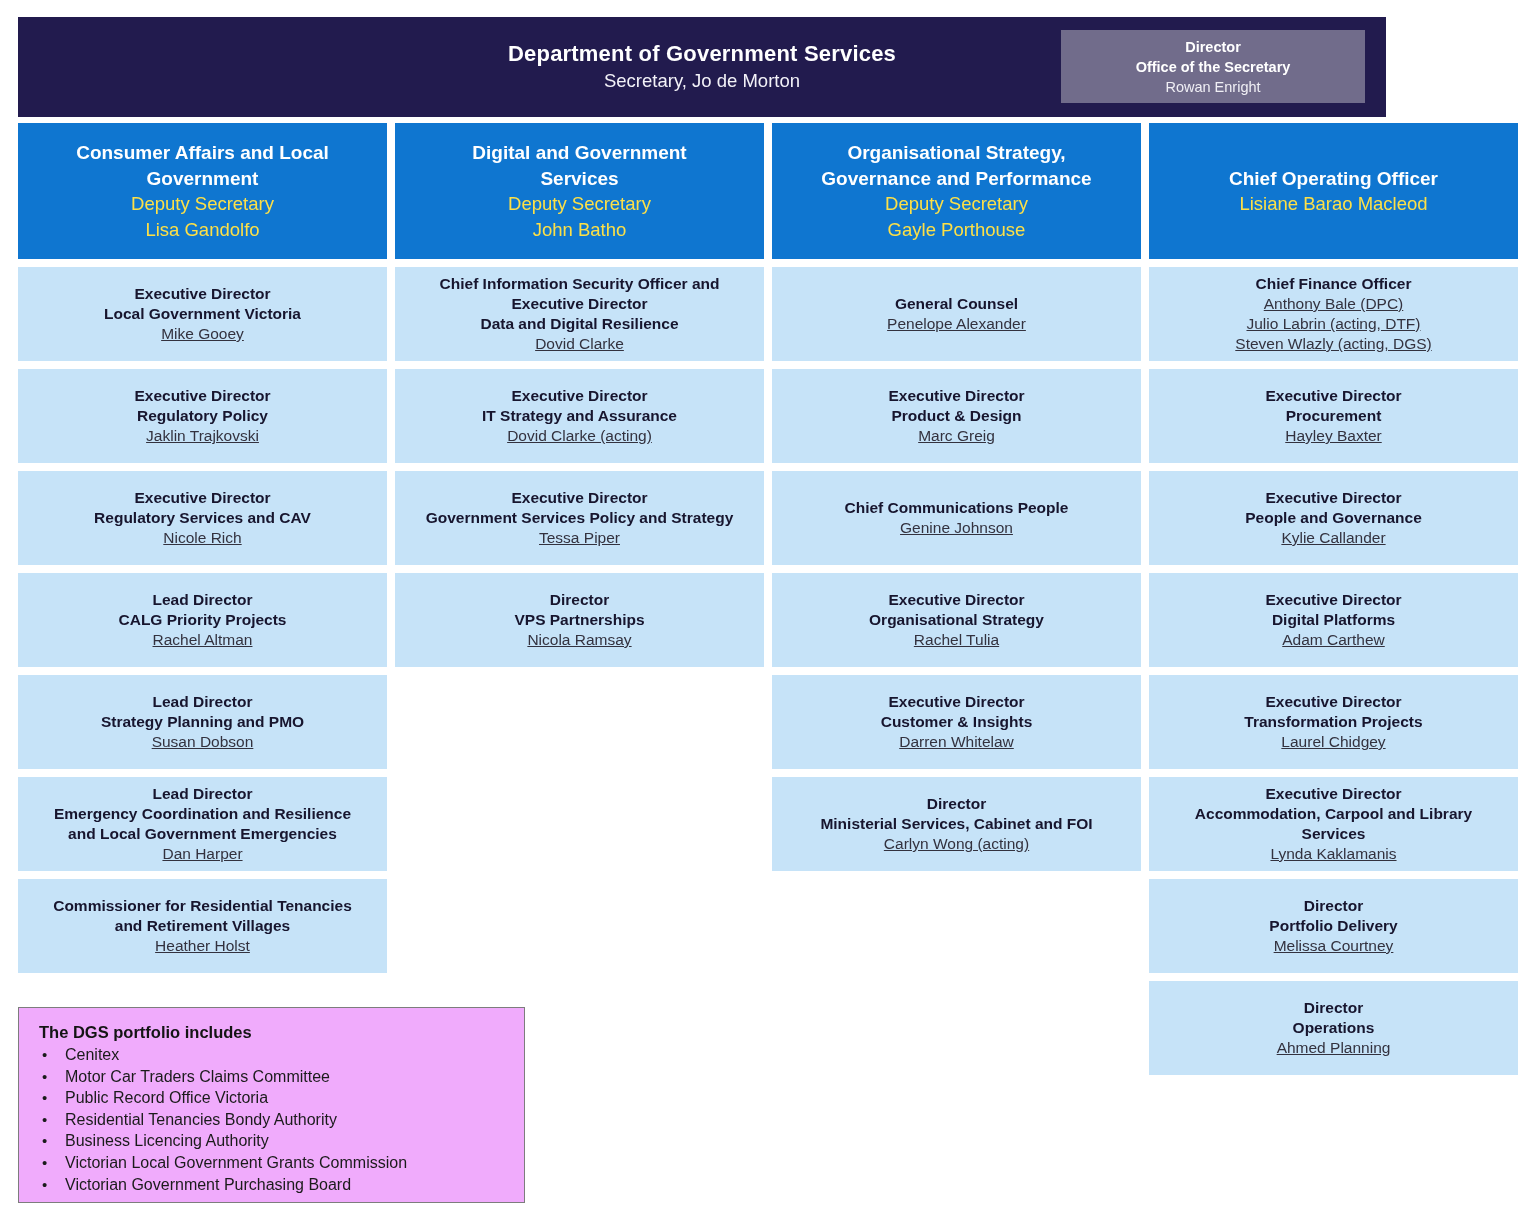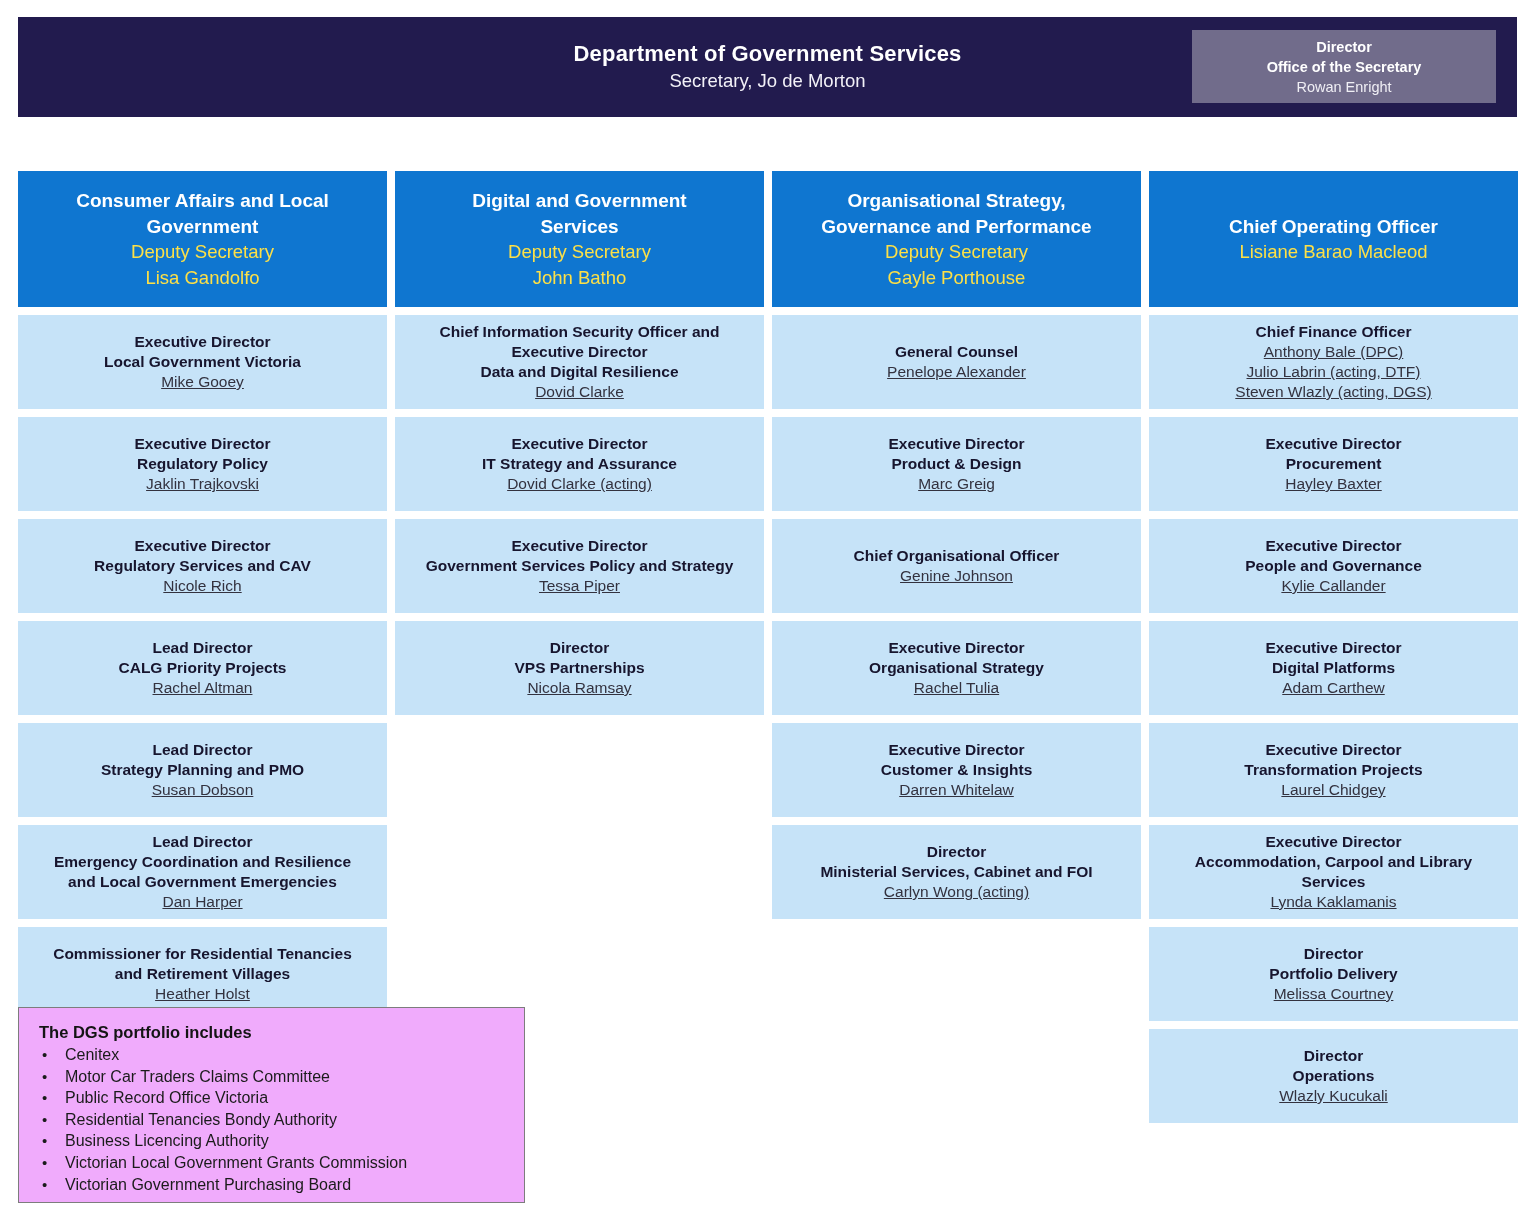--- a/index.html
+++ b/index.html
@@ -16,42 +16,42 @@
   body{
     font-family:"Liberation Sans", sans-serif;
     width:1536px;height:1221px;
     position:relative;
     color:var(--ink);
   }
   .page{position:relative;width:1536px;height:1221px;background:#fff;overflow:hidden;}
 
   
   .header-bar{
-    position:absolute;left:18px;top:17px;width:1499px;height:100px;
+    position:absolute;left:18px;top:17px;width:1368px;height:100px;
     background:var(--navy);
     display:flex;flex-direction:column;align-items:center;justify-content:center;
     color:#fff;text-align:center;
   }
   .dept-title{font-size:22px;font-weight:700;line-height:28px;letter-spacing:0.2px;}
   .dept-sub{font-size:18.5px;font-weight:400;line-height:26px;color:#f3f2f8;}
   .office-card{
     position:absolute;top:13px;right:21px;width:304px;height:73px;
     background:var(--graybox);
     display:flex;flex-direction:column;align-items:center;justify-content:center;
     text-align:center;color:#fff;
   }
   .office-role{font-size:14.5px;font-weight:700;line-height:20px;white-space:pre-line;}
   .office-name{font-size:14.5px;font-weight:400;line-height:20px;color:#f0eff5;}
 
   
   .board{
     position:absolute;left:18px;top:123px;width:1500px;
     display:flex;gap:8px;
   }
-  .col{flex:1 1 0;display:flex;flex-direction:column;gap:8px;min-width:0;margin-top:48px;}
+  .col{flex:1 1 0;display:flex;flex-direction:column;gap:8px;min-width:0;}
   .col-header{
     height:136px;background:var(--blue);color:#fff;
     display:flex;flex-direction:column;align-items:center;justify-content:center;
     text-align:center;padding:4px 10px;
   }
   .col-title{font-size:19px;font-weight:700;line-height:25.5px;white-space:pre-line;}
   .col-sub{font-size:18.5px;font-weight:400;line-height:25.5px;white-space:pre-line;color:#fde047;}
   .card{
     height:94px;background:var(--lightblue);
     display:flex;flex-direction:column;align-items:center;justify-content:center;
@@ -176,21 +176,21 @@
       <div class="card">
         <div class="role">General Counsel</div>
         <div class="name">Penelope Alexander</div>
       </div>
       <div class="card">
         <div class="role">Executive Director
 Product &amp; Design</div>
         <div class="name">Marc Greig</div>
       </div>
       <div class="card">
-        <div class="role">Chief Organisational Officer</div>
+        <div class="role">Chief Communications People</div>
         <div class="name">Genine Johnson</div>
       </div>
       <div class="card">
         <div class="role">Executive Director
 Organisational Strategy</div>
         <div class="name">Rachel Tulia</div>
       </div>
       <div class="card">
         <div class="role">Executive Director
 Customer &amp; Insights</div>
@@ -241,21 +241,21 @@
         <div class="name">Lynda Kaklamanis</div>
       </div>
       <div class="card">
         <div class="role">Director
 Portfolio Delivery</div>
         <div class="name">Melissa Courtney</div>
       </div>
       <div class="card">
         <div class="role">Director
 Operations</div>
-        <div class="name">Wlazly Kucukali</div>
+        <div class="name">Ahmed Planning</div>
       </div>
     </div>
   </div>
 
   <div class="portfolio">
     <div class="portfolio-title">The DGS portfolio includes</div>
     <ul>
       <li>Cenitex</li>
       <li>Motor Car Traders Claims Committee</li>
       <li>Public Record Office Victoria</li>

